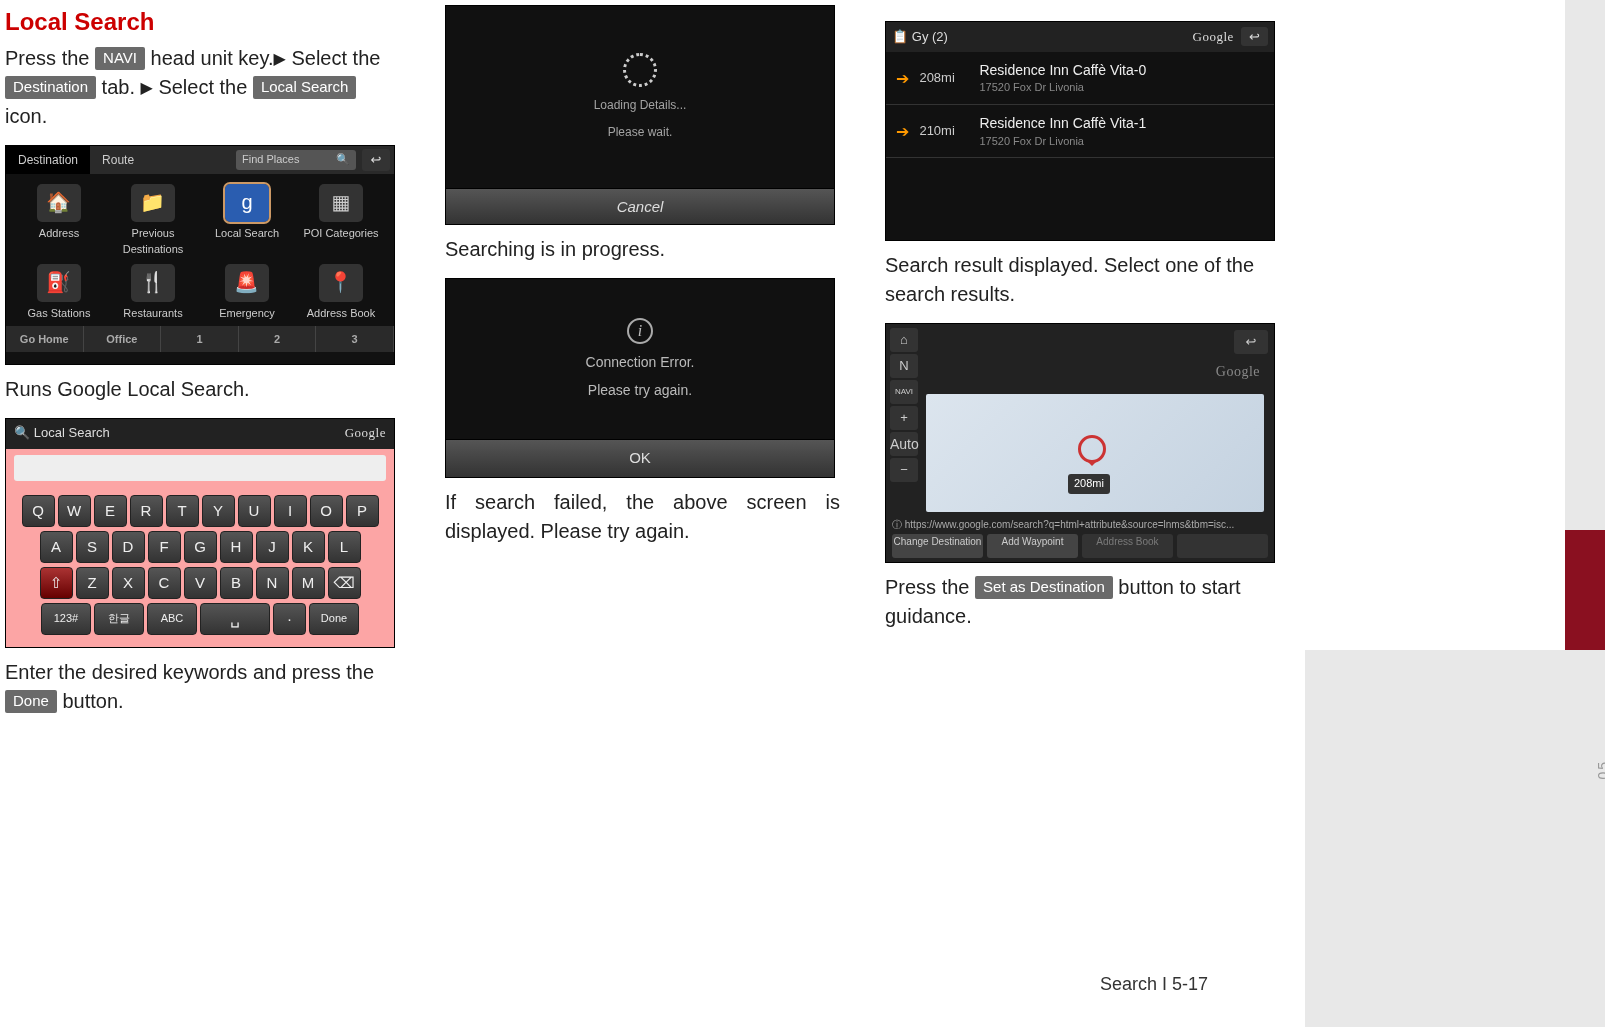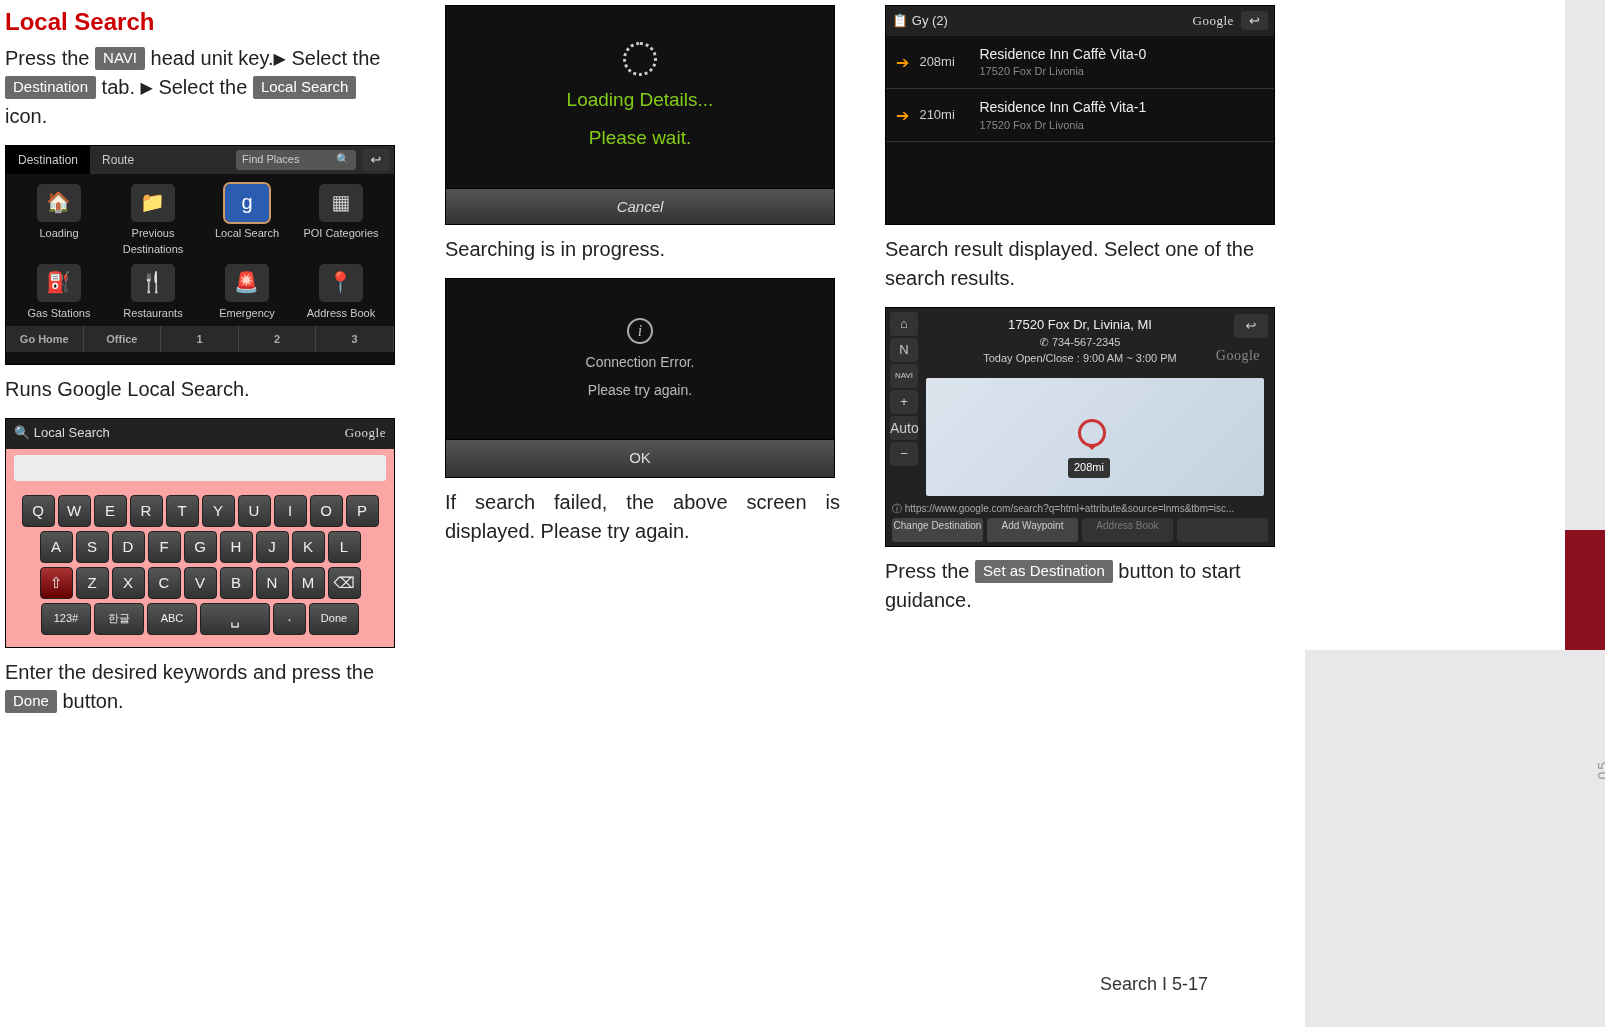--- a/index.html
+++ b/index.html
@@ -76,21 +76,21 @@
   .ss-kb .searchfield { margin:6px 8px; height:26px; background:#eee; border-radius:3px; }
   .ss-kb .kbrows { padding:8px 6px 6px 6px; }
   .ss-kb .kbrow { display:flex; gap:3px; justify-content:center; margin-bottom:4px; }
   .ss-kb .key { width:33px; height:32px; background:linear-gradient(#555,#333); border-radius:4px; color:#eee; font-size:15px; display:flex; align-items:center; justify-content:center; border:1px solid #222;}
   .ss-kb .key.wide { width:50px; font-size:11px; }
   .ss-kb .key.space { width:70px; }
   .ss-kb .key.shift { background:linear-gradient(#a33,#600); }
 
   
   .ss-load { height: 220px; display:flex; flex-direction:column; }
-  .ss-load .mid { flex:1; display:flex; flex-direction:column; align-items:center; justify-content:center; gap:10px; color:#84cc16; font-size:19px;}
+  .ss-load .mid { flex:1; display:flex; flex-direction:column; align-items:center; justify-content:center; gap:10px; color:#a3a3a3; font-size:12px;}
   .ss-load .spinner { width:34px; height:34px; border:3px dotted #ccc; border-radius:50%; }
   .ss-load .cancel { height:36px; background:linear-gradient(#555,#333); margin:0; text-align:center; line-height:36px; color:#ddd; font-size:15px; border-top:1px solid #000;font-style:italic;}
 
   
   .ss-err { height: 200px; display:flex; flex-direction:column; }
   .ss-err .mid { flex:1; display:flex; flex-direction:column; align-items:center; justify-content:center; gap:8px; color:#bbb; font-size:14px;}
   .ss-err .info { width:26px; height:26px; border:2px solid #aaa; border-radius:50%; font-style:italic; font-family:serif; text-align:center; line-height:22px; font-size:16px;}
   .ss-err .ok { height:38px; background:linear-gradient(#555,#333); text-align:center; line-height:36px; color:#ddd; font-size:15px; border-top:1px solid #000;}
 
   
@@ -146,21 +146,21 @@
         <div class="topbar">
           <div class="tab active">Destination</div>
           <div class="tab">Route</div>
           <div class="find">
               <span>Find Places</span>
               <span>🔍</span>
             </div>
           <div class="back">↩</div>
         </div>
         <div class="grid">
-          <div class="cell"><div class="icon">🏠</div><span>Loading</span></div>
+          <div class="cell"><div class="icon">🏠</div><span>Address</span></div>
           <div class="cell"><div class="icon">📁</div><span>Previous Destinations</span></div>
           <div class="cell sel"><div class="icon" style="color:#fff;background:#2a5db0;">g</div><span>Local Search</span></div>
           <div class="cell"><div class="icon">▦</div><span>POI Categories</span></div>
           <div class="cell"><div class="icon">⛽</div><span>Gas Stations</span></div>
           <div class="cell"><div class="icon">🍴</div><span>Restaurants</span></div>
           <div class="cell"><div class="icon">🚨</div><span>Emergency</span></div>
           <div class="cell"><div class="icon">📍</div><span>Address Book</span></div>
         </div>
         <div class="botbar">
           <div class="bb">Go Home</div>
@@ -248,21 +248,21 @@
           <div>Connection Error.</div>
           <div>Please try again.</div>
         </div>
         <div class="ok">OK</div>
       </div>
       <p class="bodytext" style="text-align:justify;">If search failed, the above screen is displayed. Please try again.</p>
     </div>
 
     <div class="col">
 
-      <div class="screenshot ss-res" style="margin-top:0;">
+      <div class="screenshot ss-res" style="margin-top:16px;">
         <div class="hdr">
           <span>📋 <span>Gy (2)</span></span>
           <span><span class="google-logo">Google</span>&nbsp;&nbsp;<span style="background:#333;padding:2px 8px;border-radius:3px;">↩</span></span>
         </div>
         <div id="resrows">
             <div class="row">
               <span class="arrow">➔</span>
               <span class="dist">208mi</span>
               <span>
                 <div class="name">Residence Inn Caffè Vita-0</div>
@@ -284,25 +284,20 @@
       <div class="screenshot ss-map">
         <div class="hdr">
           <div class="sqbtn">⌂</div>
           <div class="sqbtn">N</div>
           <div class="sqbtn" style="font-size:8px;">NAVI</div>
           <div class="sqbtn">+</div>
           <div class="sqbtn" style="font-size:14px;">Auto</div>
           <div class="sqbtn">−</div>
         </div>
         <div class="back">↩</div>
-        <div class="info">
-          <div>17520 Fox Dr, Livinia, MI</div>
-          <div style="font-size:11px;color:#ccc;">✆ <span>734-567-2345</span></div>
-          <div style="font-size:11px;color:#ccc;">Today Open/Close : 9:00 AM ~ 3:00 PM</div>
-        </div>
         <div class="glogo google-logo">Google</div>
         <div class="maparea">
           <div class="pin"></div>
           <div class="distbadge">208mi</div>
         </div>
         <div class="url">ⓘ <span>https://www.google.com/search?q=html+attribute&amp;source=lnms&amp;tbm=isc...</span></div>
         <div class="botbtns">
           <div class="bb">Change Destination</div>
           <div class="bb">Add Waypoint</div>
           <div class="bb" style="opacity:0.5;">Address Book</div>

